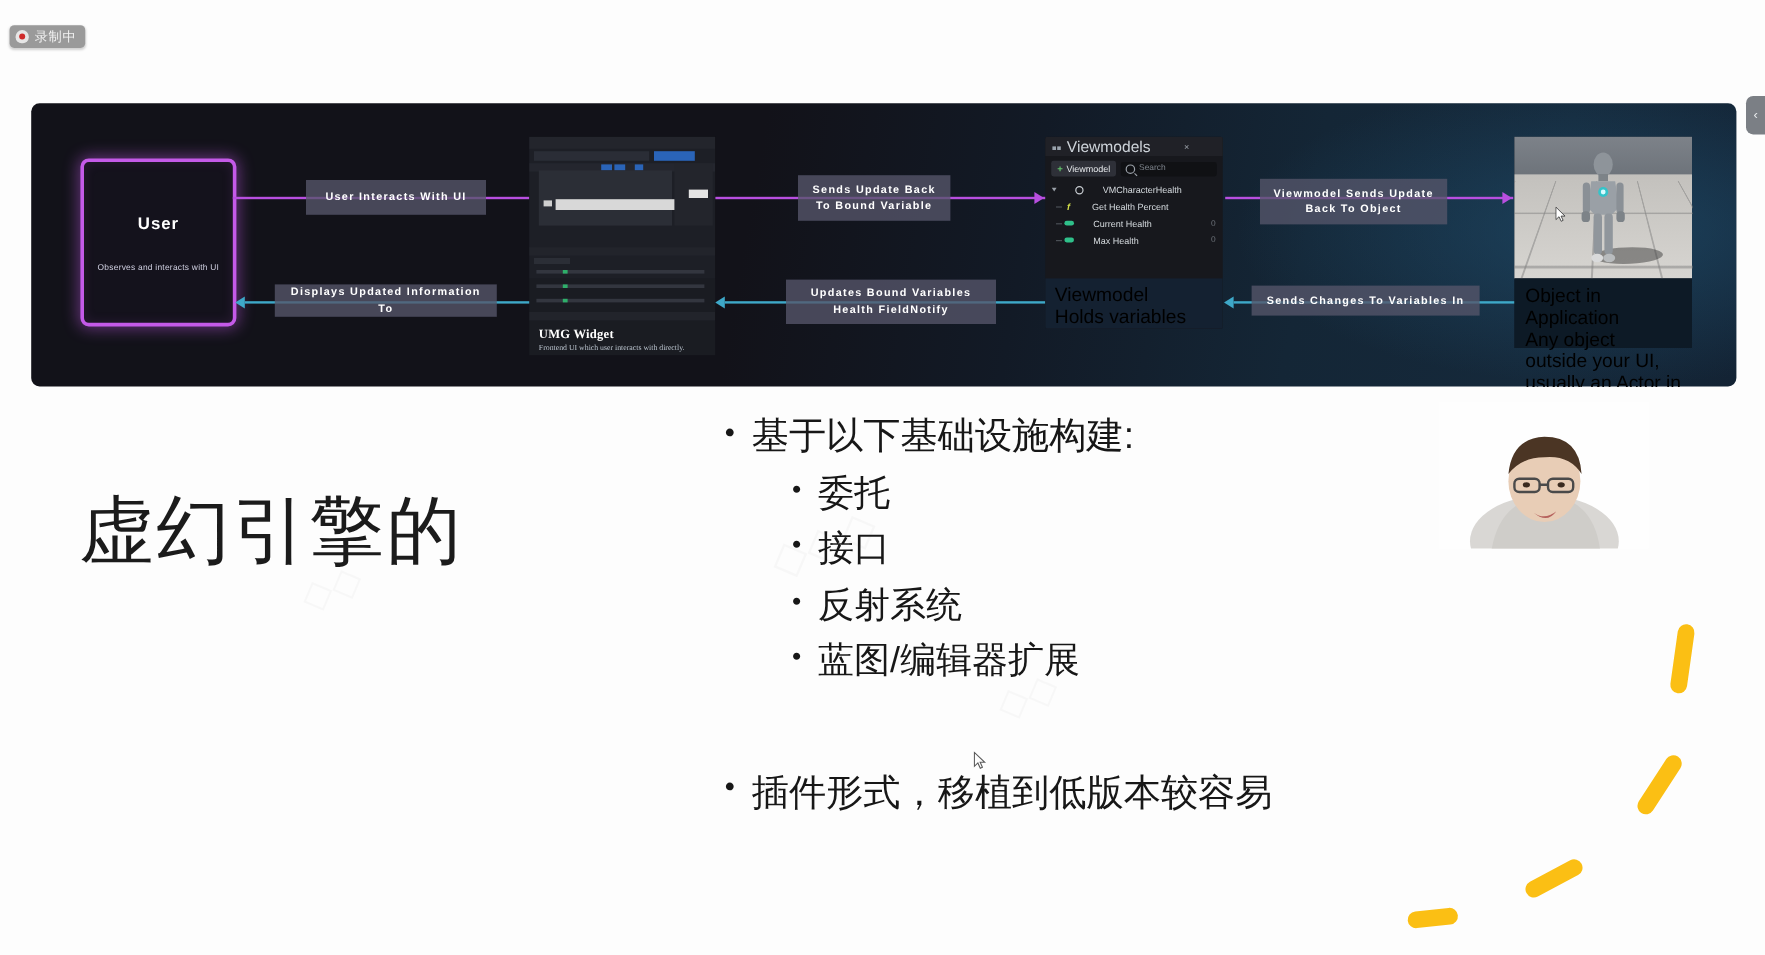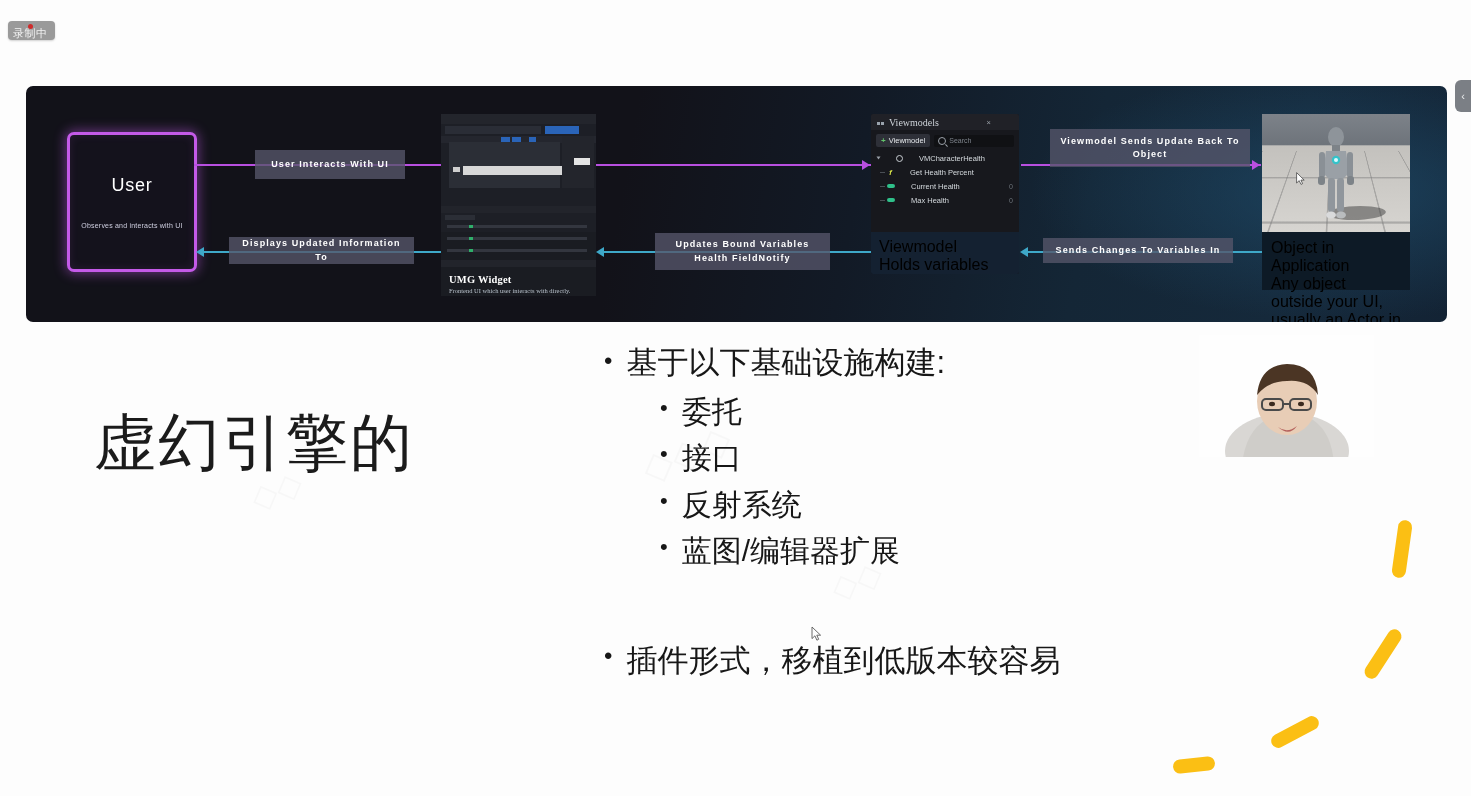--- a/index.html
+++ b/index.html
@@ -8,21 +8,20 @@
     background:#fdfdfd;
     font-family:"Liberation Sans","DejaVu Sans",sans-serif;
   }
 
   
   #rec-badge{
     position:absolute;left:8px;top:21px;height:19px;
     display:flex;align-items:center;gap:5px;
     background:#9a9a9a;border-radius:4px;padding:0 7px 0 5px;
     box-shadow:0 1px 2px rgba(0,0,0,.18);
-    flex-direction:column;
   }
   #rec-dot{
     width:11px;height:11px;border-radius:50% 50% 45% 45%;
     background:#e6e6e6;position:relative;display:block;
   }
   #rec-dot::after{
     content:"";position:absolute;left:3px;top:3px;width:5px;height:5px;
     border-radius:50%;background:#cf2b2b;
   }
   #rec-label{font-size:11px;color:#f2f2f2;letter-spacing:.5px;white-space:nowrap;}
@@ -47,21 +46,21 @@
     background:radial-gradient(ellipse at 75% 45%, rgba(34,86,120,.55) 0%, rgba(18,35,52,0) 70%);
   }
 
   
   #user-node{
     position:absolute;left:41px;top:46px;width:124px;height:134px;
     border:3px solid #c45ae8;border-radius:7px;background:#14121c;
     box-shadow:0 0 12px 2px rgba(196,90,232,.45),inset 0 0 10px rgba(196,90,232,.12);
     display:flex;flex-direction:column;align-items:center;justify-content:center;
   }
-  #user-title{color:#fff;font-size:18px;font-weight:400;letter-spacing:.8px;}
+  #user-title{color:#fff;font-size:14px;font-weight:700;letter-spacing:.8px;}
   #user-sub{color:#cfcfe0;font-size:7px;margin-top:26px;text-align:center;letter-spacing:.2px;}
 
   
   .line{position:absolute;height:1.6px;}
   .line.mag{background:#b84fe0;}
   .line.cy{background:#3ea8c8;}
   .arrowhead{position:absolute;width:0;height:0;border-top:5px solid transparent;border-bottom:5px solid transparent;}
   .arrowhead.mag.r{border-left:8px solid #b84fe0;}
   .arrowhead.cy.l{border-right:8px solid #3ea8c8;}
 
@@ -86,21 +85,21 @@
   #umg-shot .side{position:absolute;right:2px;top:22px;width:32px;bottom:44px;background:#23252c;}
   #umg-shot .rowline{position:absolute;height:3px;background:#33363f;}
   #umg-shot .grn{position:absolute;width:4px;height:3px;background:#2faf6a;}
 
   
   #vm-panel{position:absolute;left:845px;top:28px;width:148px;height:160px;background:#17181d;border-radius:2px;overflow:hidden;}
   #vm-tabbar{height:16px;background:#202127;display:flex;align-items:center;padding:0 6px;gap:5px;}
   #vm-tab-ico{width:7px;height:7px;position:relative;}
   #vm-tab-ico::before{content:"";position:absolute;left:0;top:3px;width:3px;height:3px;background:#9aa3ad;}
   #vm-tab-ico::after{content:"";position:absolute;left:4px;top:3px;width:3px;height:3px;background:#9aa3ad;}
-  #vm-tab-label{color:#cdd3d9;font-size:10px;font-family:Liberation Serif, serif;}
+  #vm-tab-label{color:#cdd3d9;font-size:13px;}
   #vm-tab-close{margin-left:auto;color:#9aa0a8;font-size:7.5px;padding-right:22px;}
   #vm-toolbar{display:flex;align-items:center;gap:4px;padding:4px 5px;}
   #vm-add-btn{background:#2e3038;border-radius:2px;padding:2px 5px;display:flex;align-items:center;gap:3px;}
   #vm-add-plus{color:#63c46b;font-size:8px;font-weight:700;line-height:1;}
   #vm-add-label{color:#e4e7ea;font-size:7.5px;}
   #vm-search{flex:1;background:#101114;border-radius:2px;height:12px;display:flex;align-items:center;gap:3px;padding:0 4px;}
   #vm-search-ico{width:6px;height:6px;border:1px solid #9aa0a8;border-radius:50%;position:relative;}
   #vm-search-ico::after{content:"";position:absolute;right:-2.5px;bottom:-2px;width:3px;height:1px;background:#9aa0a8;transform:rotate(45deg);}
   #vm-search-ph{color:#7d838b;font-size:7px;}
   .vm-row{display:flex;align-items:center;gap:16px;padding:2.5px 6px;color:#d5dade;font-size:7.5px;}
@@ -129,21 +128,21 @@
   #panel-handle{
     position:absolute;right:0;top:80px;width:16px;height:32px;
     background:#7b7f85;border-radius:6px 0 0 6px;
     display:flex;align-items:center;justify-content:center;
     color:#e9ebed;font-size:11px;
   }
 
   
   #slide-title{
     position:absolute;left:66px;top:405px;width:470px;
-    font-size:62px;line-height:1.22;color:#1b1b1b;font-weight:300;letter-spacing:2px;margin-left:28px;
+    font-size:62px;line-height:1.22;color:#1b1b1b;font-weight:300;letter-spacing:2px;
   }
   #slide-title .t2{display:block;letter-spacing:4px;}
 
   #bullets{position:absolute;left:604px;top:344px;width:620px;color:#171717;}
   .b1{display:flex;gap:14px;font-size:31px;line-height:1.25;margin-bottom:6px;}
   .b1 .dot{font-size:24px;line-height:1.45;}
   .sub{margin-left:56px;}
   .b2{display:flex;gap:14px;font-size:30px;line-height:1.55;}
   .b2 .dot{font-size:22px;line-height:1.7;}
   #bullet-last{position:absolute;left:604px;top:640px;display:flex;gap:14px;font-size:31px;color:#171717;}
@@ -178,24 +177,25 @@
     <div id="user-title">User</div>
     <div id="user-sub">Observes and interacts with UI</div>
   </div>
 
   <div class="line mag" style="left:168px;top:78px;width:270px;"></div>
   <div class="arrowhead mag r" style="left:430px;top:74px;"></div>
   <div class="lbl" style="left:229px;top:64px;width:150px;height:29px;">User Interacts With UI</div>
 
   <div class="line mag" style="left:570px;top:78px;width:290px;"></div>
   <div class="arrowhead mag r" style="left:836px;top:74px;"></div>
+  <div class="lbl" style="left:639px;top:60px;width:127px;height:38px;">Sends Update Back To Bound Variable</div>
 
   <div class="line mag" style="left:995px;top:78px;width:240px;"></div>
   <div class="arrowhead mag r" style="left:1226px;top:74px;"></div>
-  <div class="lbl" style="left:1024px;top:43px;width:200px;height:38px;">Viewmodel Sends Update Back To Object</div>
+  <div class="lbl" style="left:1024px;top:63px;width:156px;height:38px;">Viewmodel Sends Update Back To Object</div>
 
   <div class="line cy" style="left:178px;top:165px;width:260px;"></div>
   <div class="arrowhead cy l" style="left:170px;top:161px;"></div>
   <div class="lbl" style="left:203px;top:151px;width:185px;height:27px;">Displays Updated Information To</div>
 
   <div class="line cy" style="left:578px;top:165px;width:280px;"></div>
   <div class="arrowhead cy l" style="left:570px;top:161px;"></div>
   <div class="lbl" style="left:629px;top:147px;width:175px;height:37px;">Updates Bound Variables Health FieldNotify</div>
 
   <div class="line cy" style="left:1002px;top:165px;width:235px;"></div>

